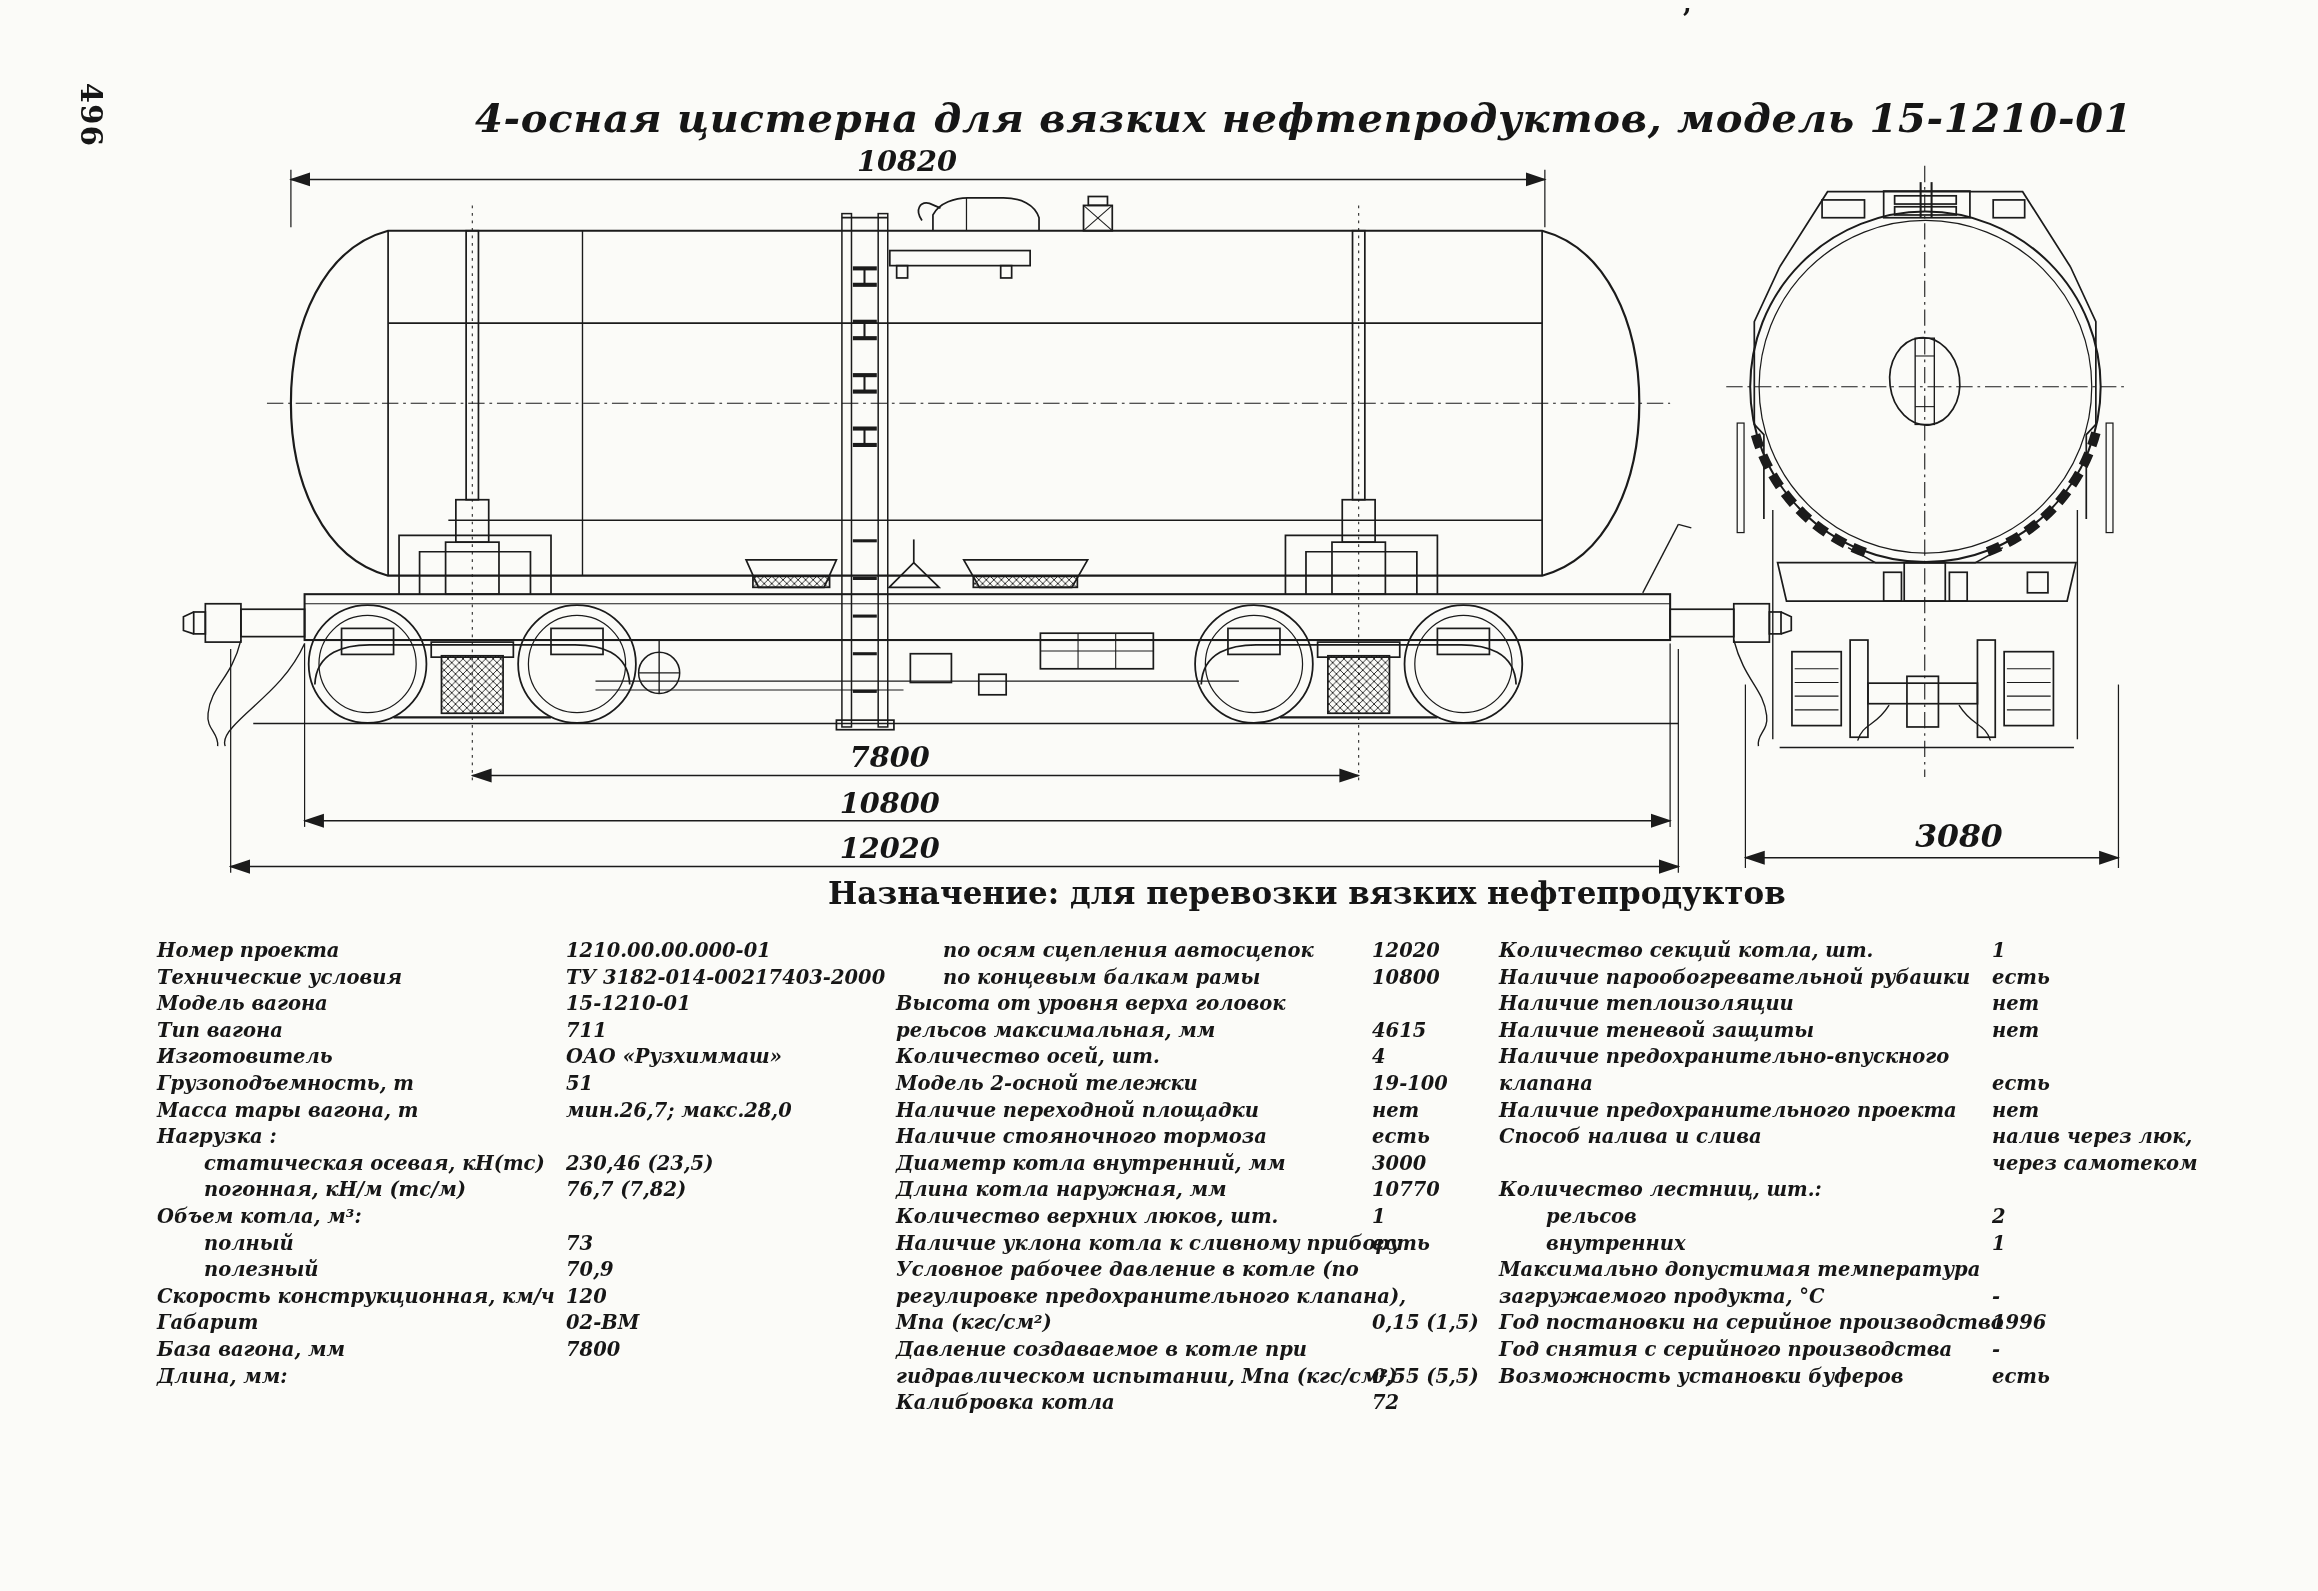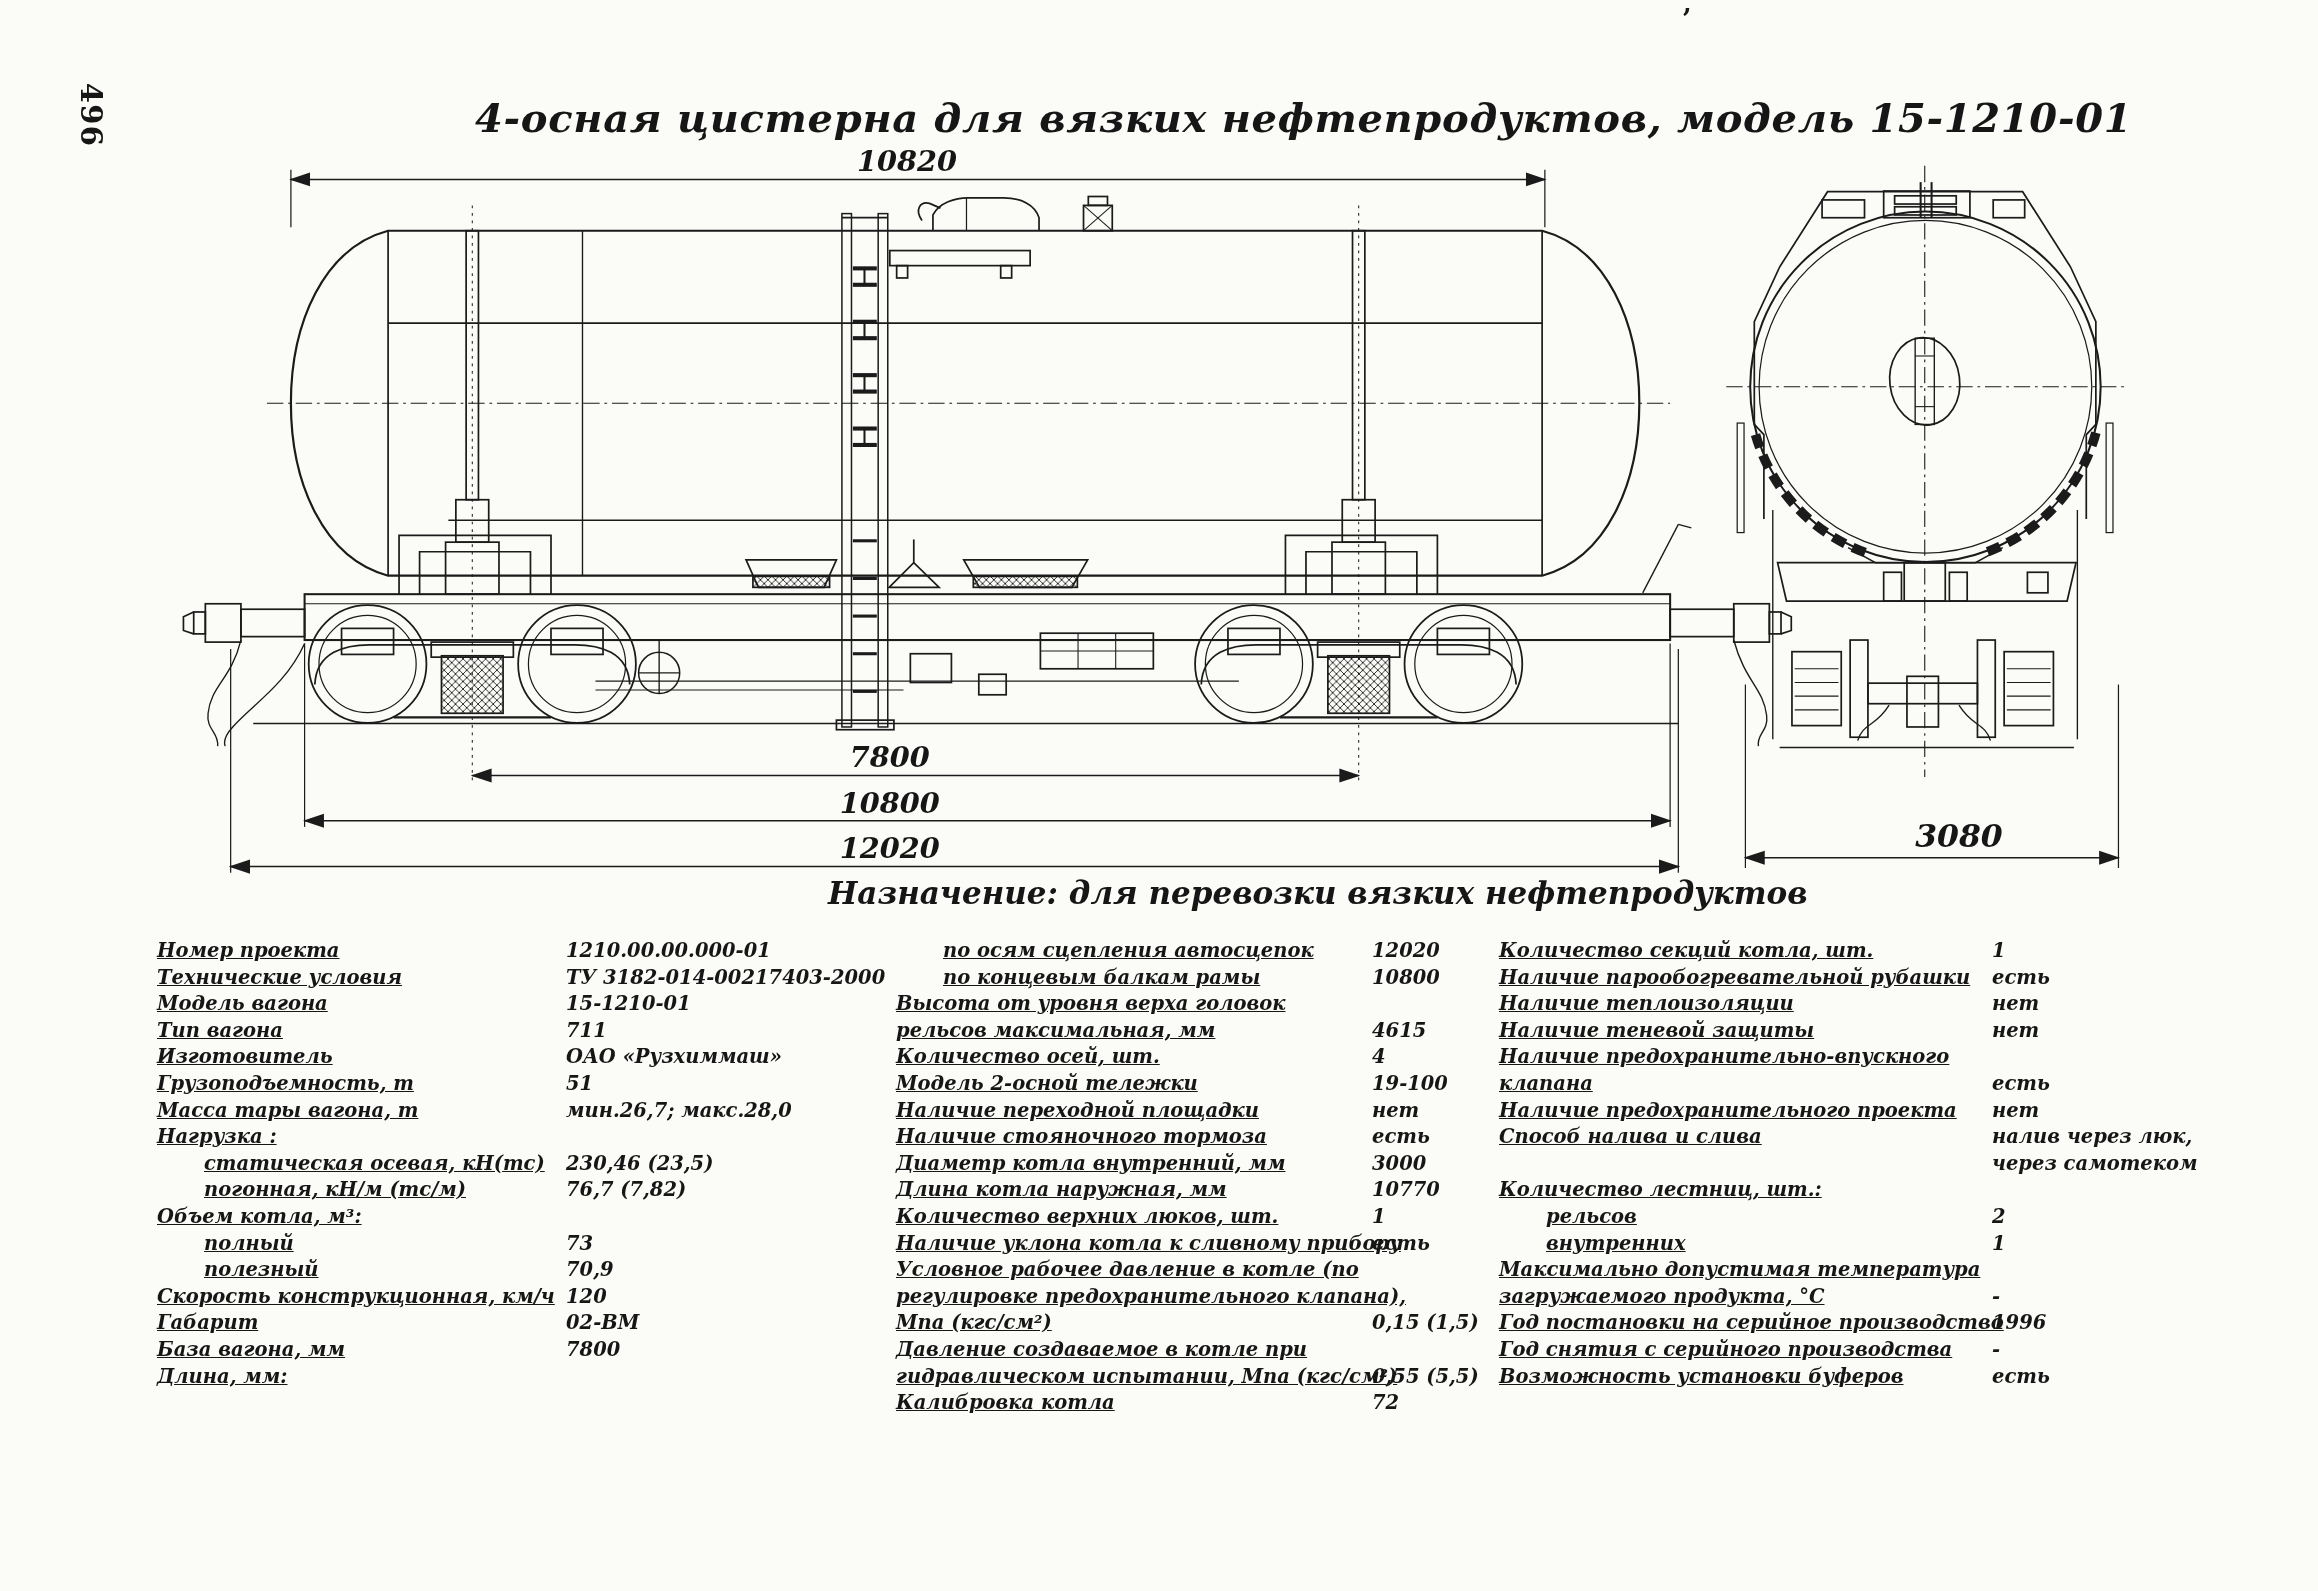--- a/index.html
+++ b/index.html
@@ -16,29 +16,29 @@
   }
   .doc-title{
     position:absolute; left:475px; top:94px; width:1369px;
     text-align:center; font-size:40px; font-weight:bold; font-style:italic;
     white-space:nowrap; letter-spacing:0.7px;
   }
   .artifact{position:absolute; left:1682px; top:4.1px; font-size:27px; font-weight:bold;}
   .drawing-svg{position:absolute; left:0; top:0;}
   .caption{
     position:absolute; left:828px; top:875px; width:691px;
-    font-size:31px; font-weight:bold; font-style:italic;
+    font-size:31px; font-weight:bold; 
     white-space:nowrap;
   }
   .spec-column{
     position:absolute; top:938px;
     font-size:19.5px; font-weight:bold; font-style:italic; line-height:26.6px;
   }
   .spec-row{position:relative; height:26.6px; white-space:nowrap;}
-  .spec-label{position:absolute; left:0;text-decoration:underline;}
+  .spec-label{position:absolute; left:0;}
   .spec-row.indent .spec-label{left:47px;}
   .spec-value{position:absolute; left:var(--valx);text-align:right;}
 </style>
 </head>
 <body>
 
 <div class="page">
 
   <div class="page-number">496</div>
   <div class="doc-title">4-осная цистерна для вязких нефтепродуктов, модель 15-1210-01</div>

